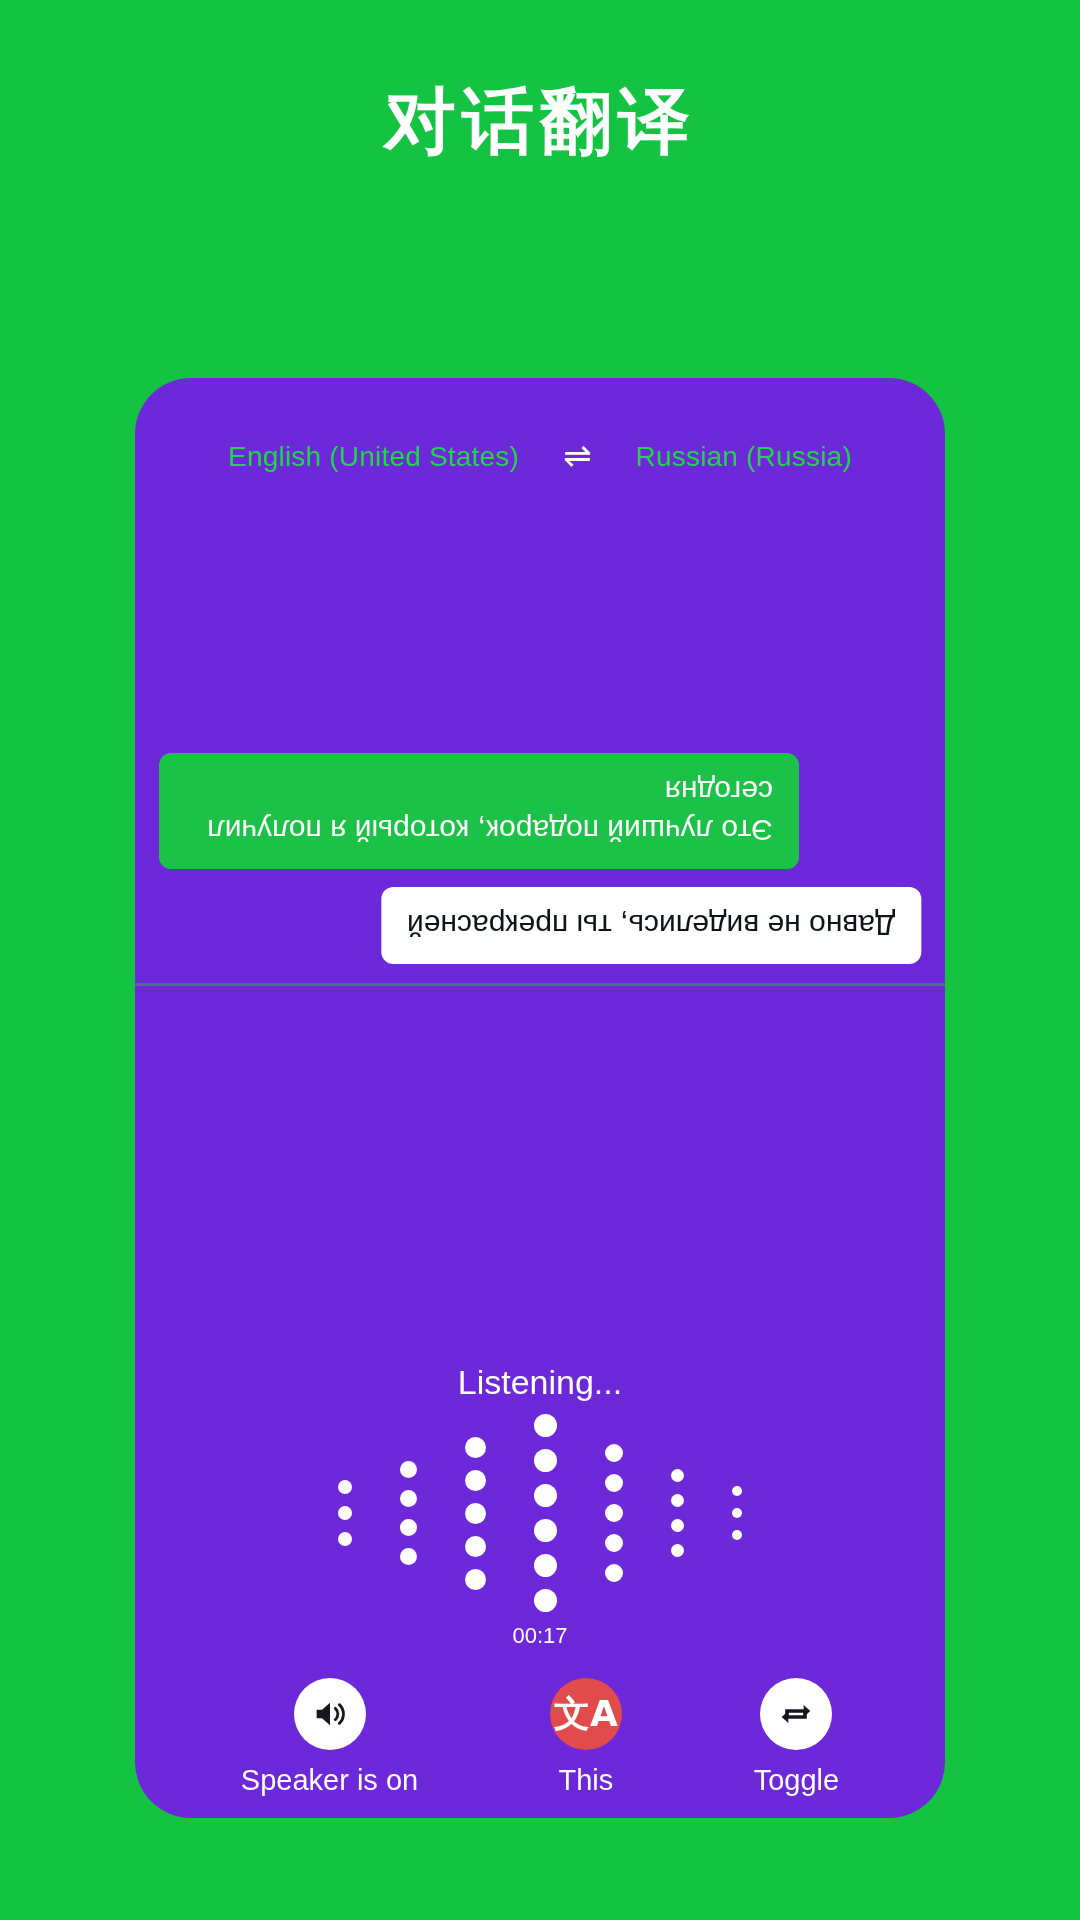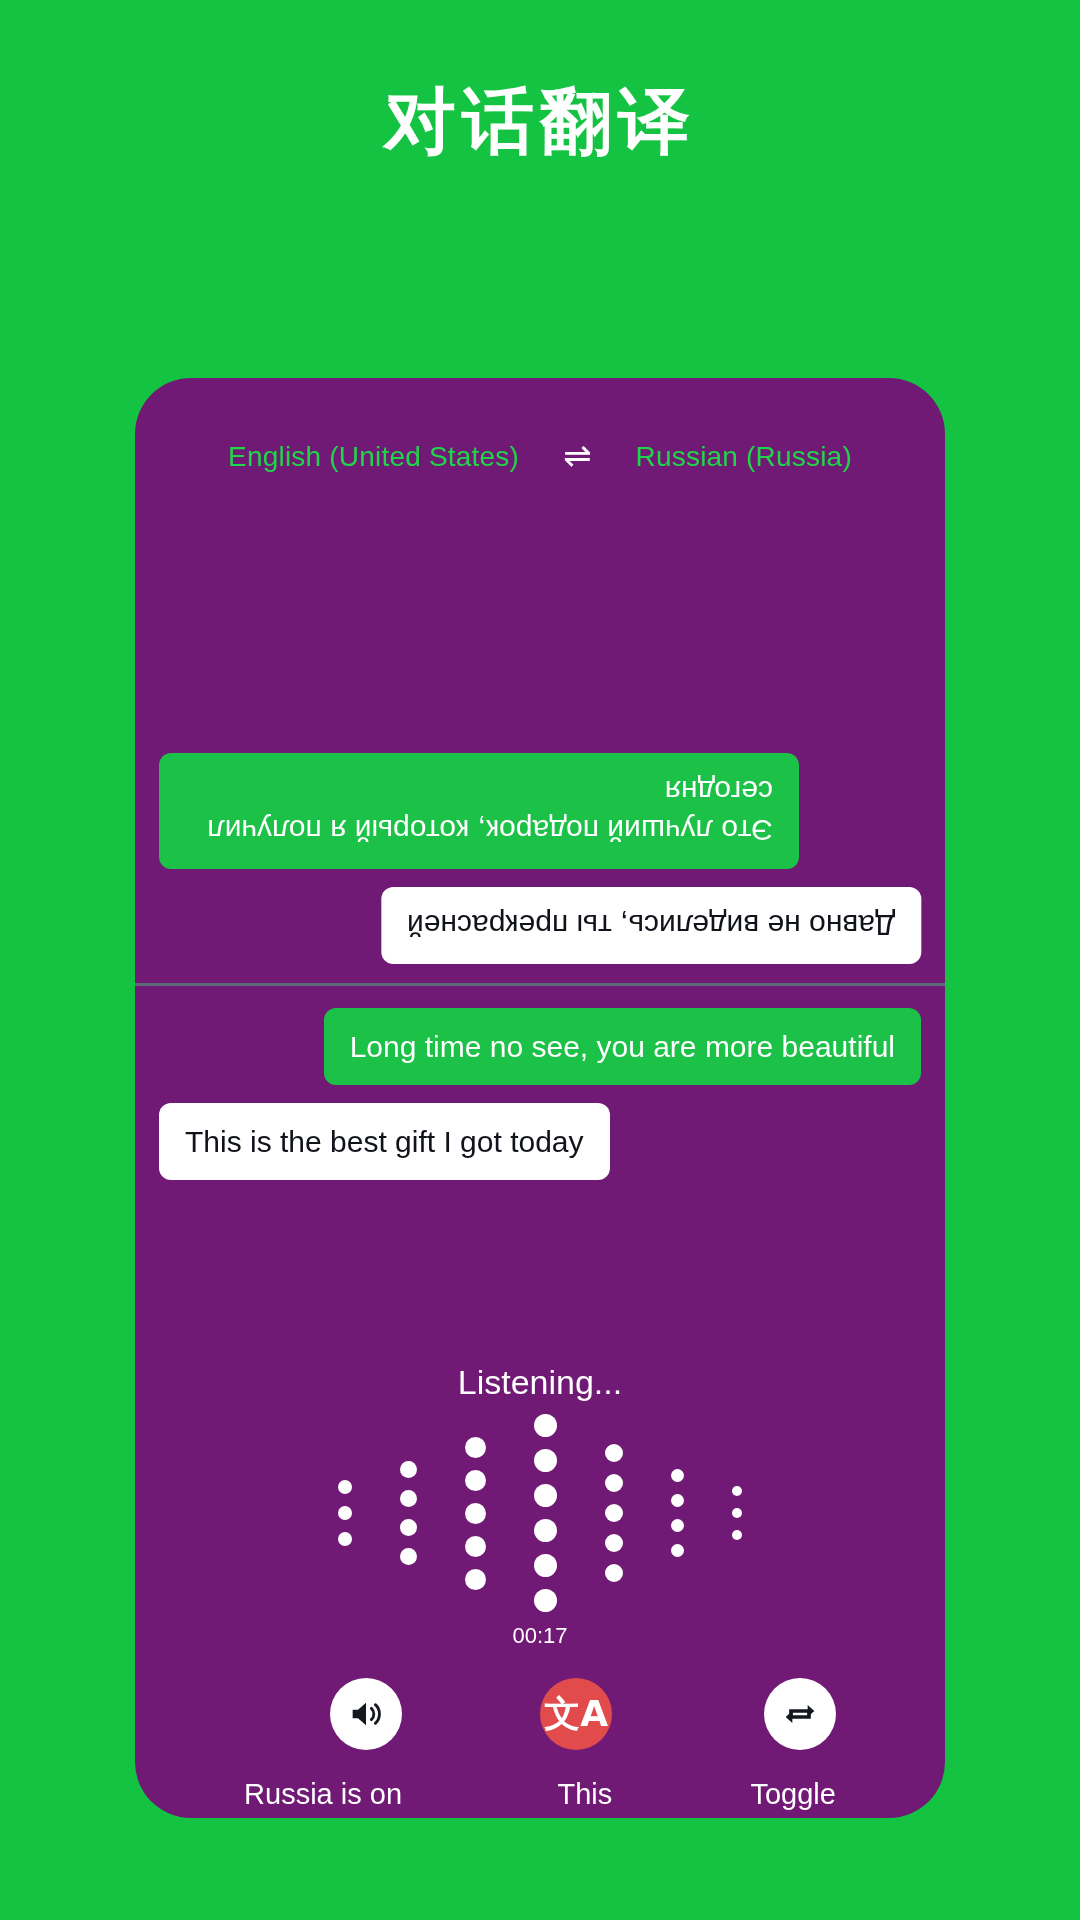--- a/index.html
+++ b/index.html
@@ -30,21 +30,21 @@
     font-family: "DejaVu Sans", "Liberation Sans", sans-serif;
   }
 
   
   .phone-card {
     position: absolute;
     left: 135px;
     top: 378px;
     width: 810px;
     height: 1440px;
-    background: #701a75;
+    background: #6d28d9;
     border-radius: 56px;
     overflow: hidden;
     box-sizing: border-box;
   }
 
   
   .lang-bar {
     position: absolute;
     top: 62px;
     left: 0;
@@ -179,22 +179,22 @@
     width: 100%;
     display: flex;
     align-items: flex-start;
     justify-content: space-around;
     padding: 0 40px;
     box-sizing: border-box;
   }
   .control {
     display: flex;
     flex-direction: column;
-    align-items: flex-end;
-    gap: 28px;
+    align-items: center;
+    gap: 14px;
   }
   .ctrl-circle {
     width: 72px;
     height: 72px;
     border-radius: 50%;
     display: flex;
     align-items: center;
     justify-content: center;
   }
   .ctrl-circle.light { background: #ffffff; }
@@ -229,28 +229,20 @@
     <div class="row left">
       <div class="bubble green flipped">Это лучший подарок, который я получил сегодня</div>
     </div>
     <div class="row right">
       <div class="bubble white flipped">Давно не виделись, ты прекрасней</div>
     </div>
   </div>
 
   <div class="divider"></div>
 
-  <div class="pane pane-bottom">
-    <div class="row right">
-      <div class="bubble green">Long time no see, you are more beautiful</div>
-    </div>
-    <div class="row left">
-      <div class="bubble white">This is the best gift I got today</div>
-    </div>
-  </div>
 
   <div class="listening-label">Listening...</div>
 
   <div class="waveform">
       <div class="wave-col" style="gap: 12px;">
         <div class="wave-dot" style="width: 14px; height: 14px; background: rgb(255, 255, 255);"></div>
         <div class="wave-dot" style="width: 14px; height: 14px; background: rgb(255, 255, 255);"></div>
         <div class="wave-dot" style="width: 14px; height: 14px; background: rgb(255, 255, 255);"></div>
       </div>
       <div class="wave-col" style="gap: 12px;">
@@ -299,21 +291,21 @@
   <div class="controls">
 
     <div class="control">
       <div class="ctrl-circle light">
         <svg width="40" height="40" viewBox="0 0 24 24" aria-hidden="true">
           <path d="M4 9.5h3.2L12 5.2v13.6L7.2 14.5H4z" fill="#15181f"></path>
           <path d="M15.2 8.6a4.6 4.6 0 0 1 0 6.8" stroke="#15181f" stroke-width="1.7" fill="none" stroke-linecap="round"></path>
           <path d="M17.6 6.4a7.6 7.6 0 0 1 0 11.2" stroke="#15181f" stroke-width="1.7" fill="none" stroke-linecap="round"></path>
         </svg>
       </div>
-      <div class="ctrl-label">Russia is on</div>
+      <div class="ctrl-label">Speaker is on</div>
     </div>
 
     <div class="control">
       <div class="ctrl-circle danger">
         <span class="glyph-translate">文A</span>
       </div>
       <div class="ctrl-label">This</div>
     </div>
 
     <div class="control">

